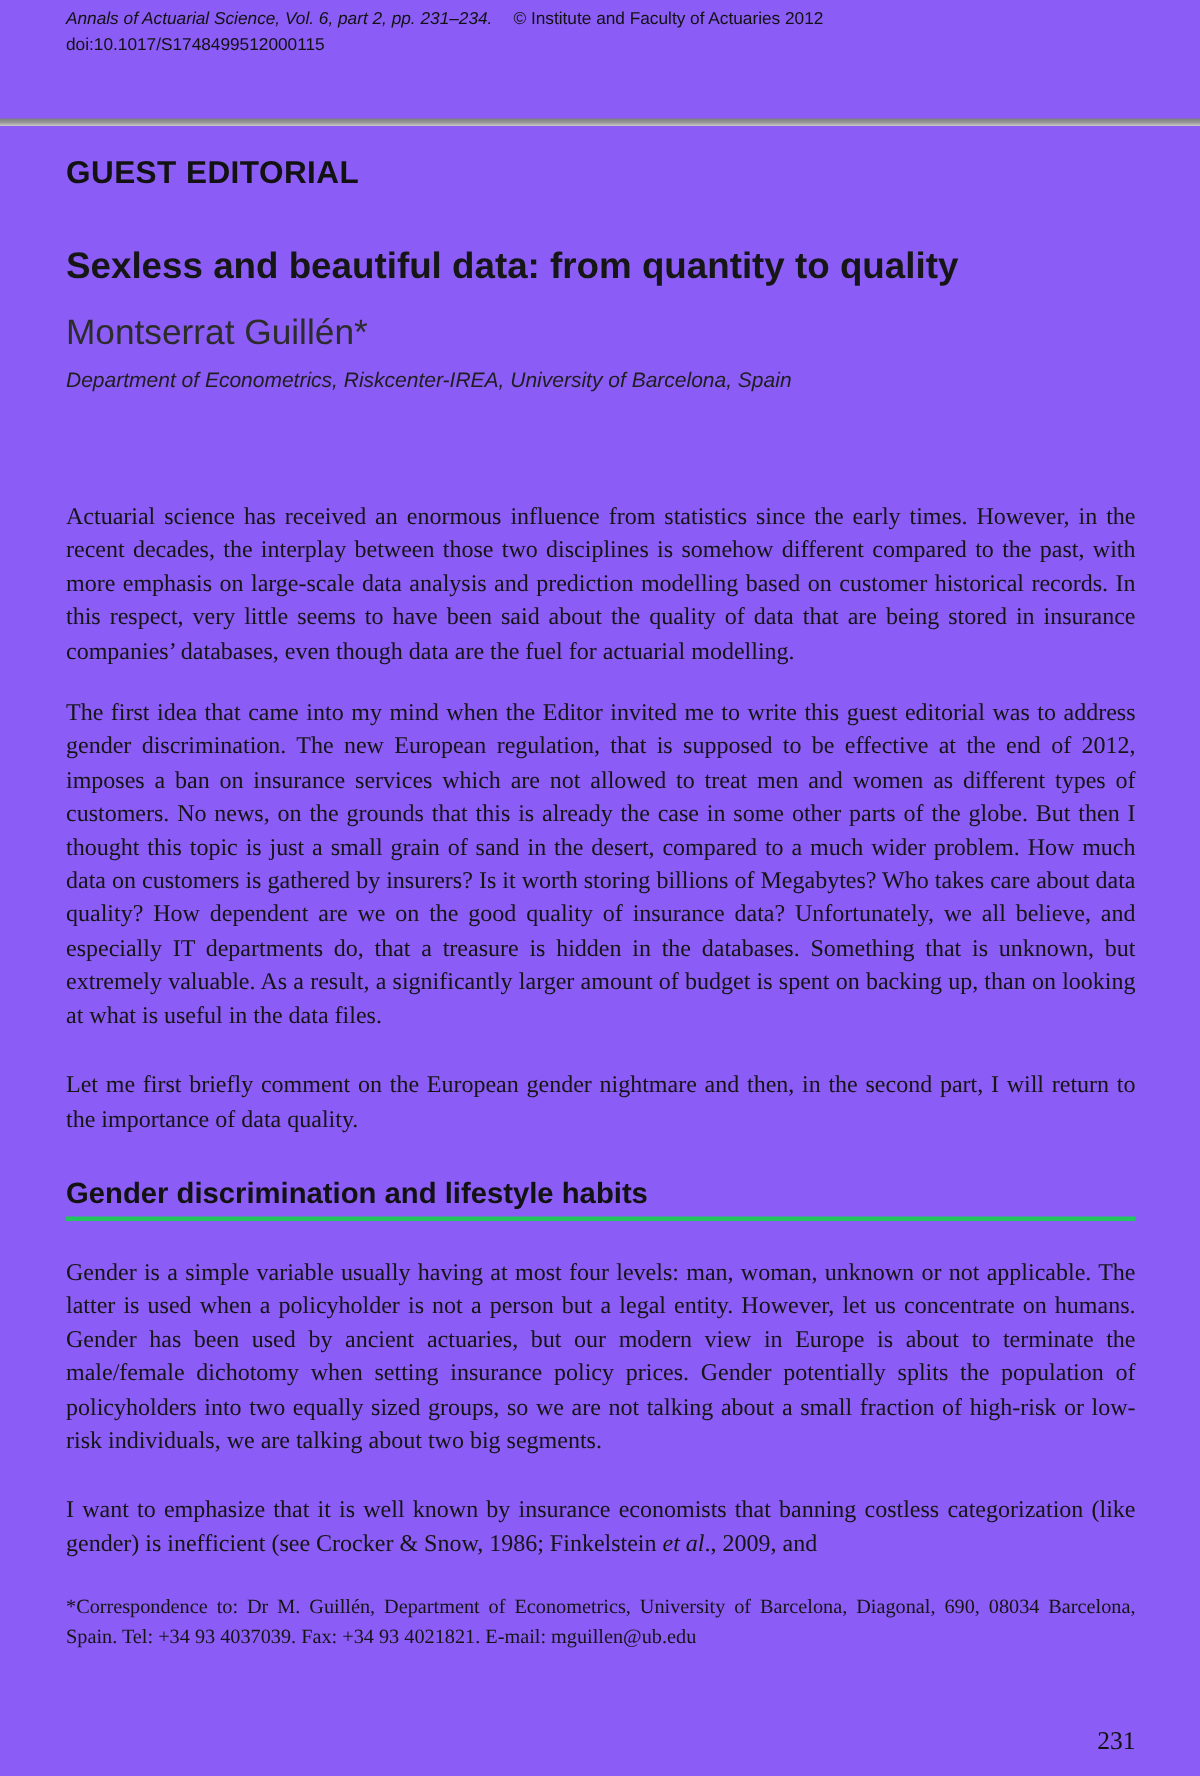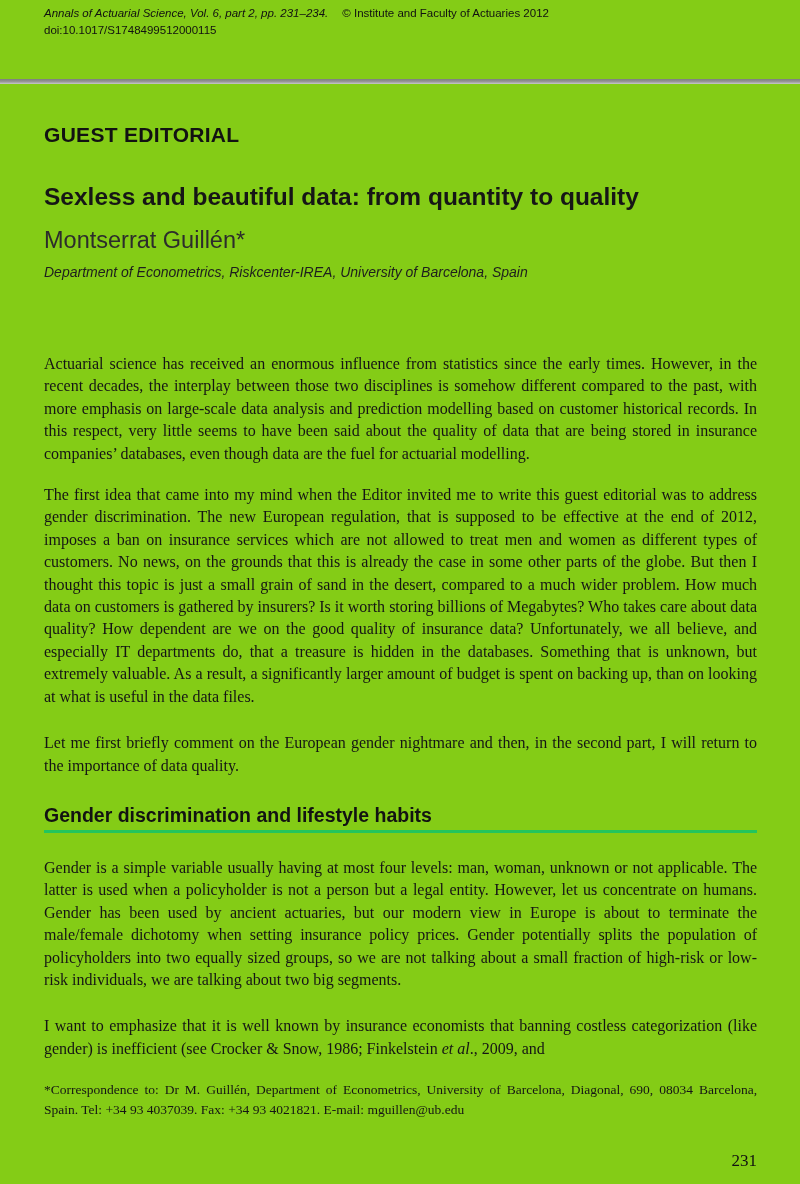--- a/index.html
+++ b/index.html
@@ -6,39 +6,39 @@
   html, body { background: #ffffff; }
   body {
     width: 800px; height: 1184px;
     font-family: "Liberation Sans", sans-serif;
     color: #151515;
     overflow: hidden;
   }
   .page {
     position: relative;
     width: 800px; height: 1184px;
-    background: #84cc16;
+    background: #8b5cf6;
   }
   .top-meta {
     padding: 5px 43px 0 44px;
     font-size: 11.5px;
     line-height: 17px;
     color: #111111;
   }
   .meta-citation { font-style: italic; }
   .meta-copyright { margin-left: 14px; font-style: normal; }
   .band {
     margin-top: 40px;
     height: 5px;
     width: 800px;
     background: linear-gradient(to bottom, #7d7d7d 0%, #989898 55%, #c9c9c9 100%);
   }
   .content { padding: 0 43px 0 44px; }
   .kicker {
-    margin-top: 38px;
+    margin-top: 19px;
     font-size: 21px;
     line-height: 26px;
     font-weight: 700;
     letter-spacing: 0.3px;
     color: #121212;
   }
   .title {
     margin-top: 34px;
     font-size: 24.5px;
     line-height: 30px;

